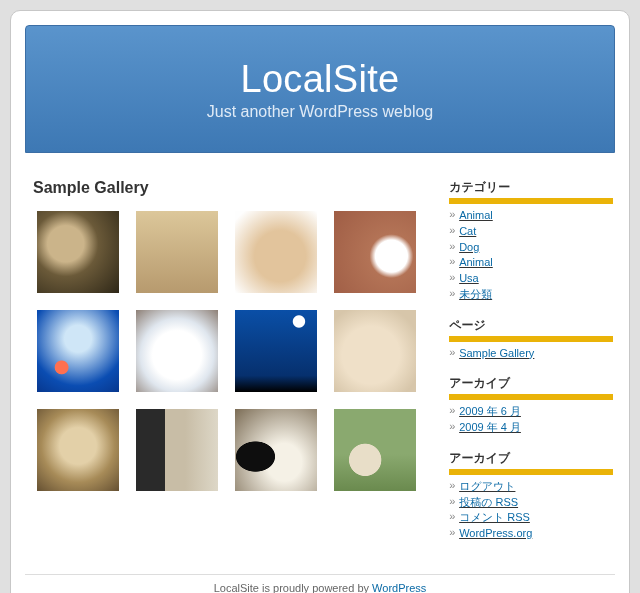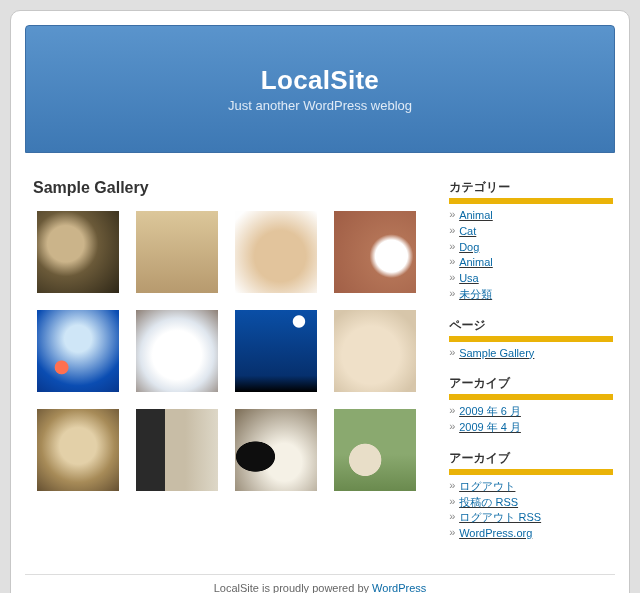--- a/index.html
+++ b/index.html
@@ -27,26 +27,26 @@
     border-radius: 4px 4px 0 0;
     height: 128px;
     display: flex;
     flex-direction: column;
     justify-content: center;
     align-items: center;
     color: #fff;
   }
   .header h1 {
     font-family: "Trebuchet MS", "Lucida Grande", sans-serif;
-    font-weight: bold;
-    font-size: 26px;
+    font-weight: normal;
+    font-size: 38px;
     letter-spacing: 0.3px;
   }
   .header .tagline {
-    font-size: 13px;
+    font-size: 16px;
     margin-top: 2px;
     color: #dfeaf6;
   }
   .body {
     display: flex;
     margin-top: 26px;
     padding: 0 2px;
   }
   .content {
     width: 415px;
@@ -181,21 +181,21 @@
           <ul>
             <li><a href="#">2009 年 6 月</a></li>
             <li><a href="#">2009 年 4 月</a></li>
           </ul>
         </div>
         <div class="widget">
           <h3>アーカイブ</h3>
           <ul>
             <li><a href="#">ログアウト</a></li>
             <li><a href="#">投稿の RSS</a></li>
-            <li><a href="#">ログアウト RSS</a></li>
+            <li><a href="#">コメント RSS</a></li>
             <li><a href="#">WordPress.org</a></li>
           </ul>
         </div>
       </div>
 
   </div>
 
   <div class="footer">
     <div>
       <span>LocalSite is proudly powered by </span><a>WordPress</a>

